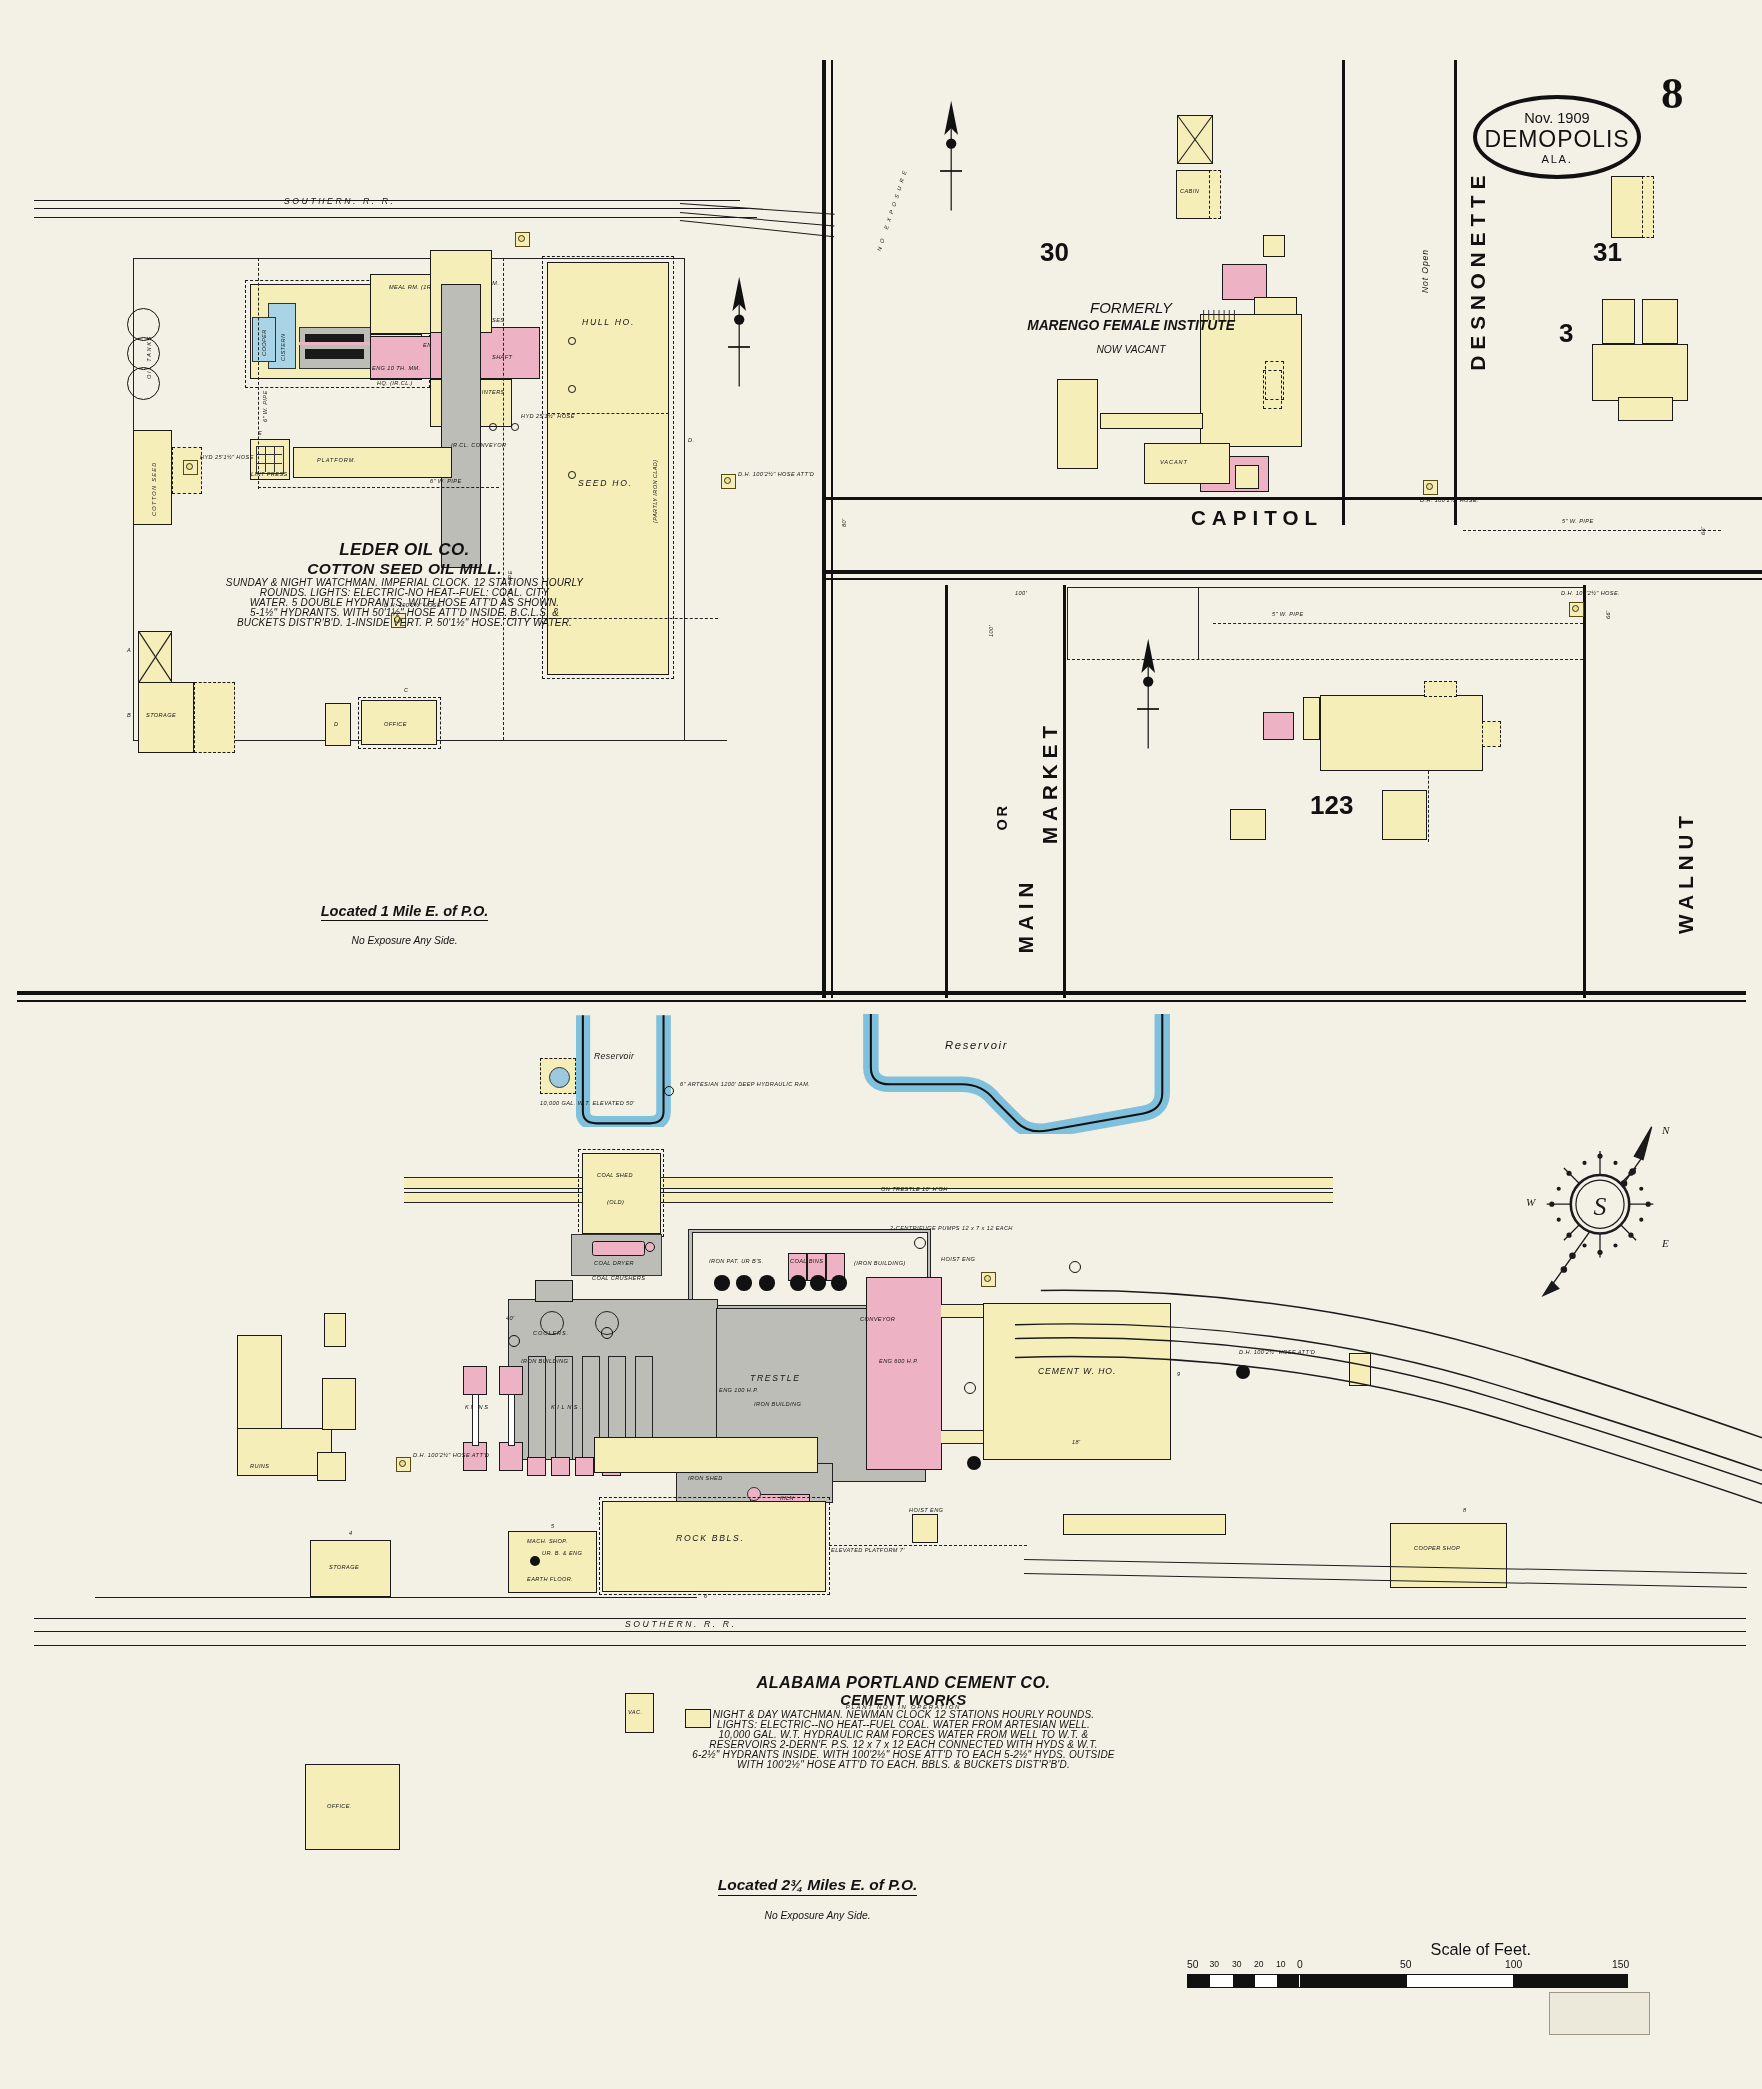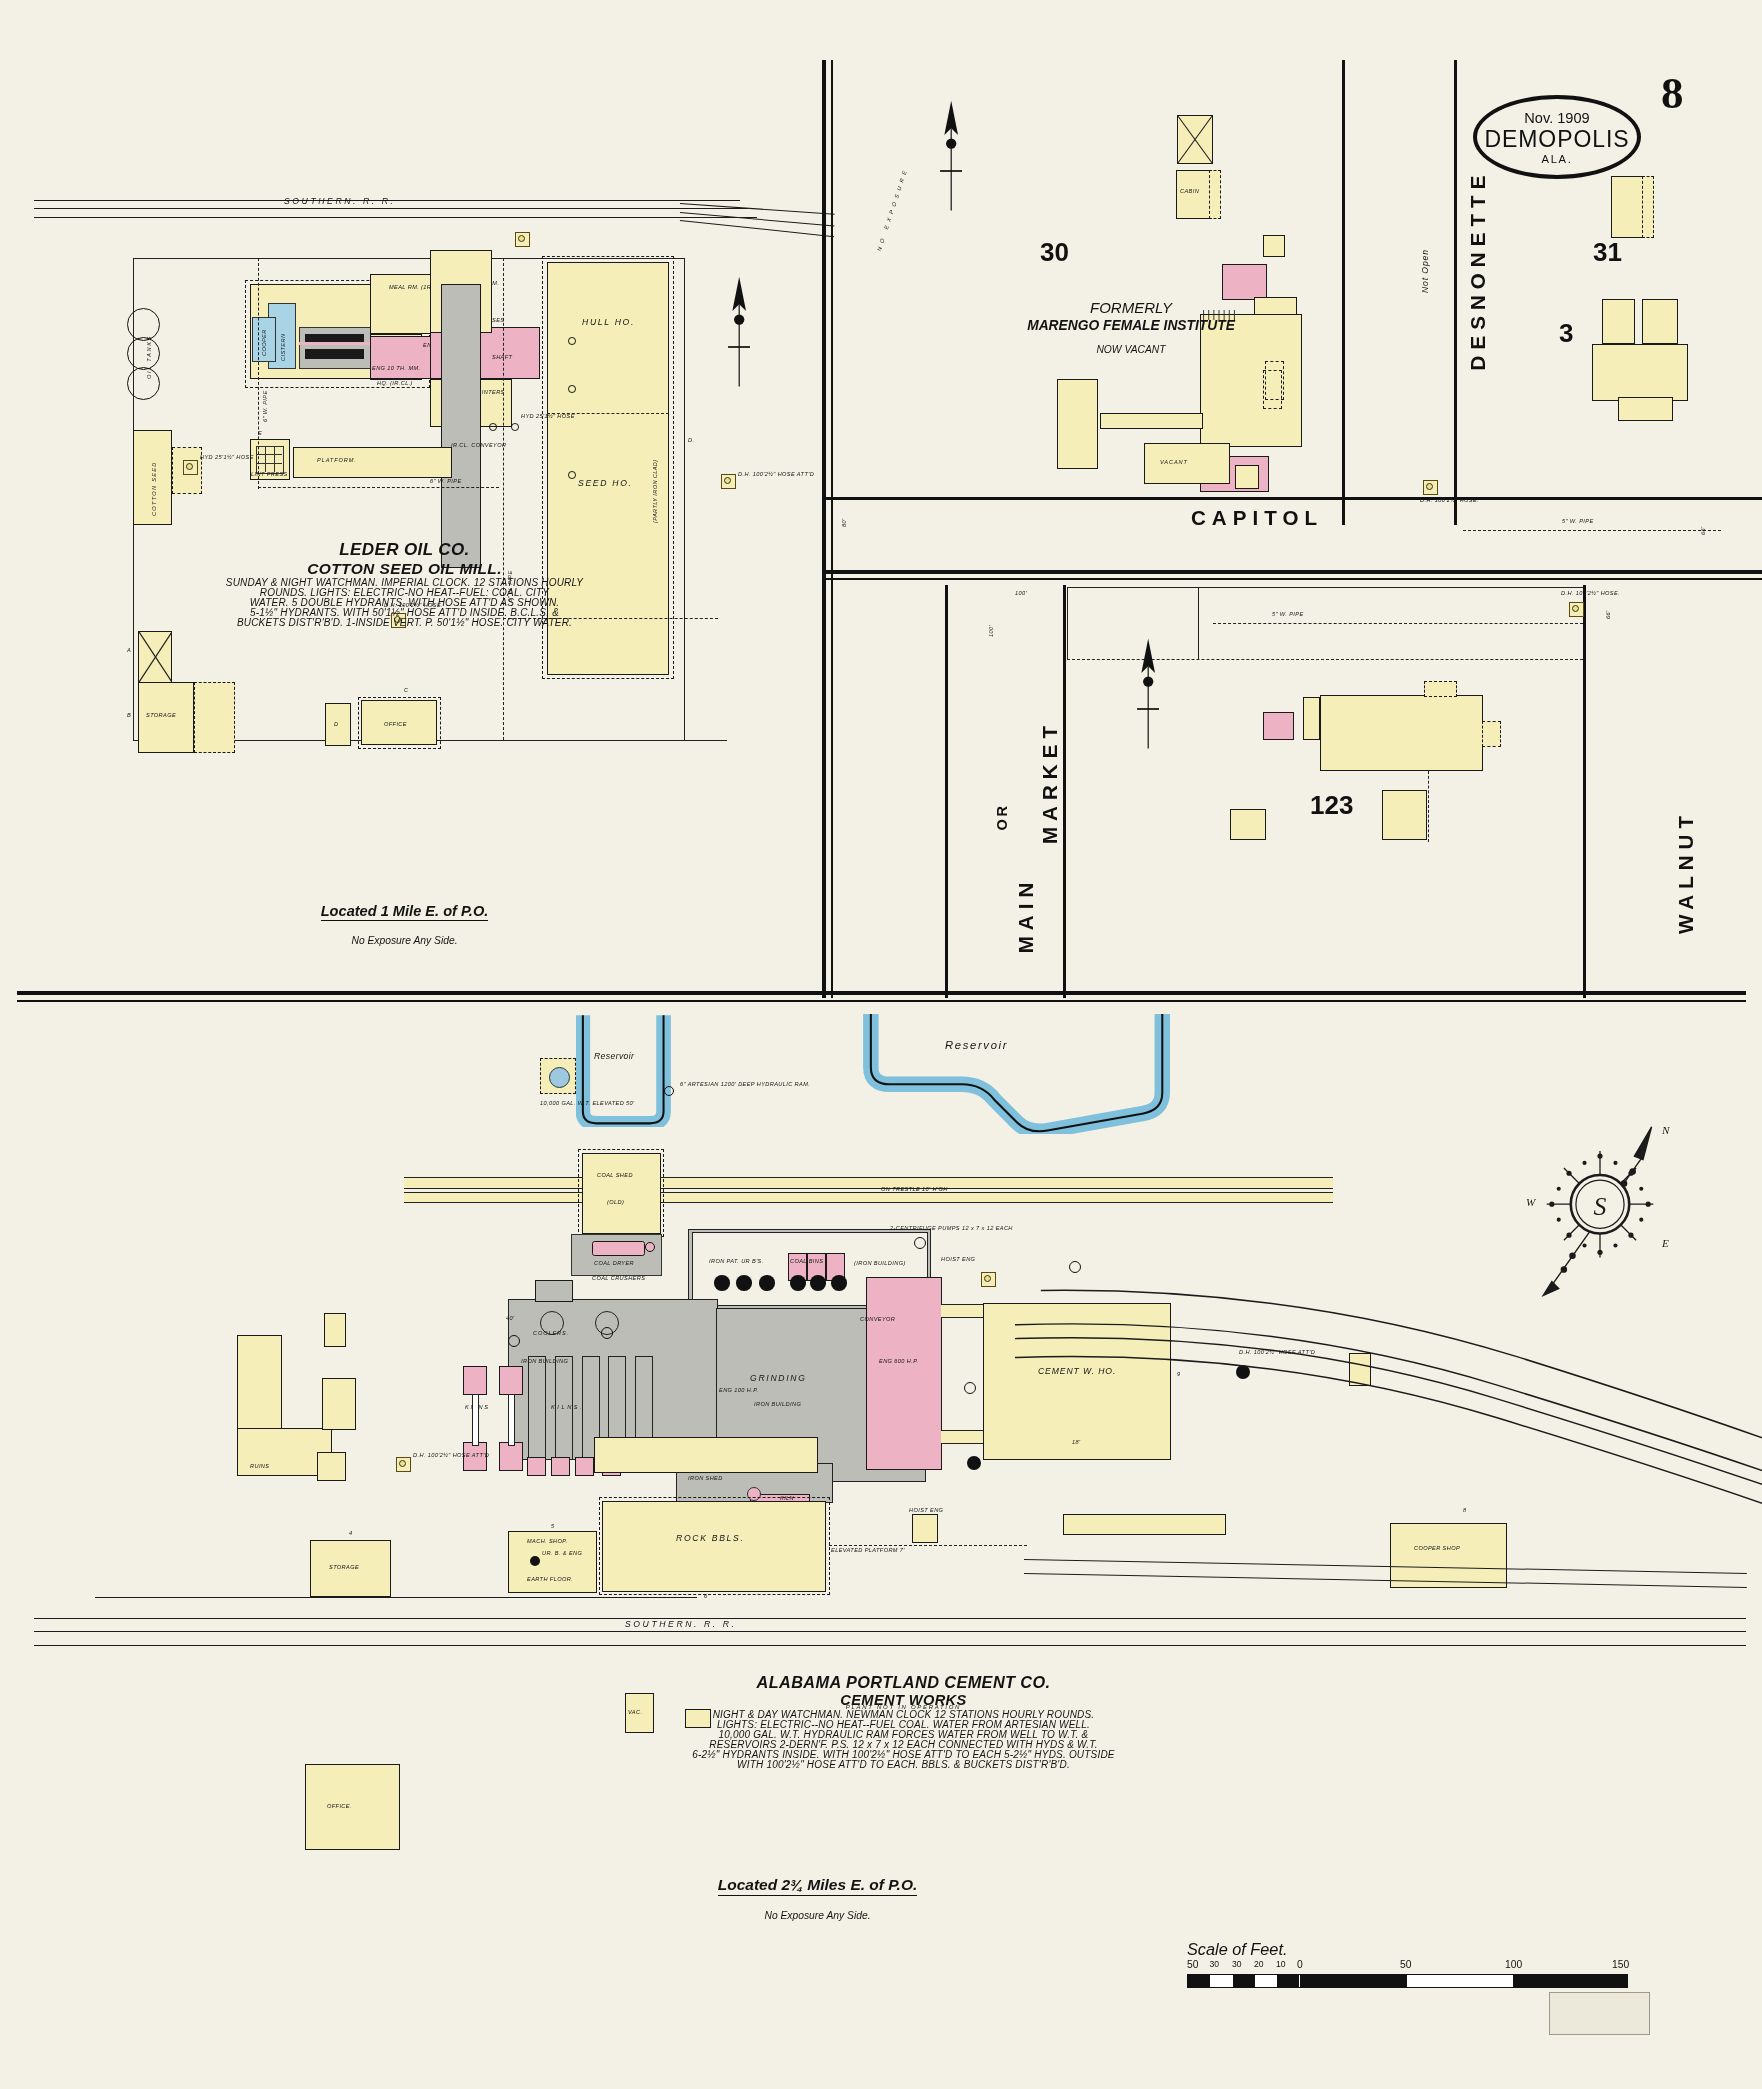--- a/index.html
+++ b/index.html
@@ -57,21 +57,21 @@
      font-size:26px;color:#111;}
 
   
   .narrow{position:absolute;}
 
   
   #compass{position:absolute;left:1514px;top:1118px;width:172px;height:181px;}
 
   
   #scalebar{position:absolute;left:1187px;top:1940px;width:344px;}
-  #scalebar .title{font-size:16.3px;text-align:left;font-family:"Liberation Sans",sans-serif;font-style:italic;}
+  #scalebar .title{font-size:16.3px;text-align:right;font-family:"Liberation Sans",sans-serif;}
   .scaleticks{position:relative;height:13.8px;}
   .scaleticks span{position:absolute;font-size:8.6px;font-family:"Liberation Sans",sans-serif;}
   .bar{position:relative;height:11.2px;margin-top:1.7px;border:0.9px solid #111;background:#fff;}
   .bar i{position:absolute;top:0;height:100%;background:#111;display:block;}
 
   
   #stamp{position:absolute;left:1549px;top:1992px;width:99px;height:41px;
          border:0.9px solid #9d988a;background:#ece9da;}
 
   .capt{position:absolute;text-align:center;font-style:italic;color:#131313;}
@@ -455,21 +455,21 @@
   <div class="bld brick" style="left:499px;top:1366px;width:24px;height:29px;"></div>
   <div class="bld brick" style="left:499px;top:1442px;width:24px;height:29px;"></div>
   <div class="abs" style="left:508px;top:1394px;width:5.2px;height:50px;border:1px solid #222;background:#fff;"></div>
 
   <div class="bld brick" style="left:527px;top:1457px;width:19px;height:19px;"></div>
   <div class="bld brick" style="left:551px;top:1457px;width:19px;height:19px;"></div>
   <div class="bld brick" style="left:575px;top:1457px;width:19px;height:19px;"></div>
   <div class="bld brick" style="left:602px;top:1457px;width:19px;height:19px;"></div>
 
   <div class="abs" style="left:716px;top:1308px;width:208px;height:172px;background:#bdbdb8;border:1.2px solid #222;"></div>
-  <div class="lbl sm" style="left:750px;top:1373px;letter-spacing:1.7px;">GRINDING</div>
+  <div class="lbl sm" style="left:750px;top:1373px;letter-spacing:1.7px;">TRESTLE</div>
   <div class="lbl xtiny" style="left:754px;top:1401px;">IRON BUILDING</div>
   <div class="lbl xtiny" style="left:719px;top:1387px;">ENG 100 H.P.</div>
   <div class="lbl xtiny" style="left:771px;top:1439px;">15'</div>
 
   <div class="bld brick" style="left:866px;top:1277px;width:76px;height:193px;"></div>
   <div class="lbl xtiny" style="left:879px;top:1358px;">ENG 600 H.P.</div>
   <div class="abs" style="left:941px;top:1304px;width:53px;height:12px;background:#f5eeb9;border-top:1.1px solid #222;border-bottom:1.1px solid #222;"></div>
   <div class="abs" style="left:941px;top:1430px;width:53px;height:12px;background:#f5eeb9;border-top:1.1px solid #222;border-bottom:1.1px solid #222;"></div>
   <div class="lbl xtiny" style="left:860px;top:1316px;">CONVEYOR</div>
 

